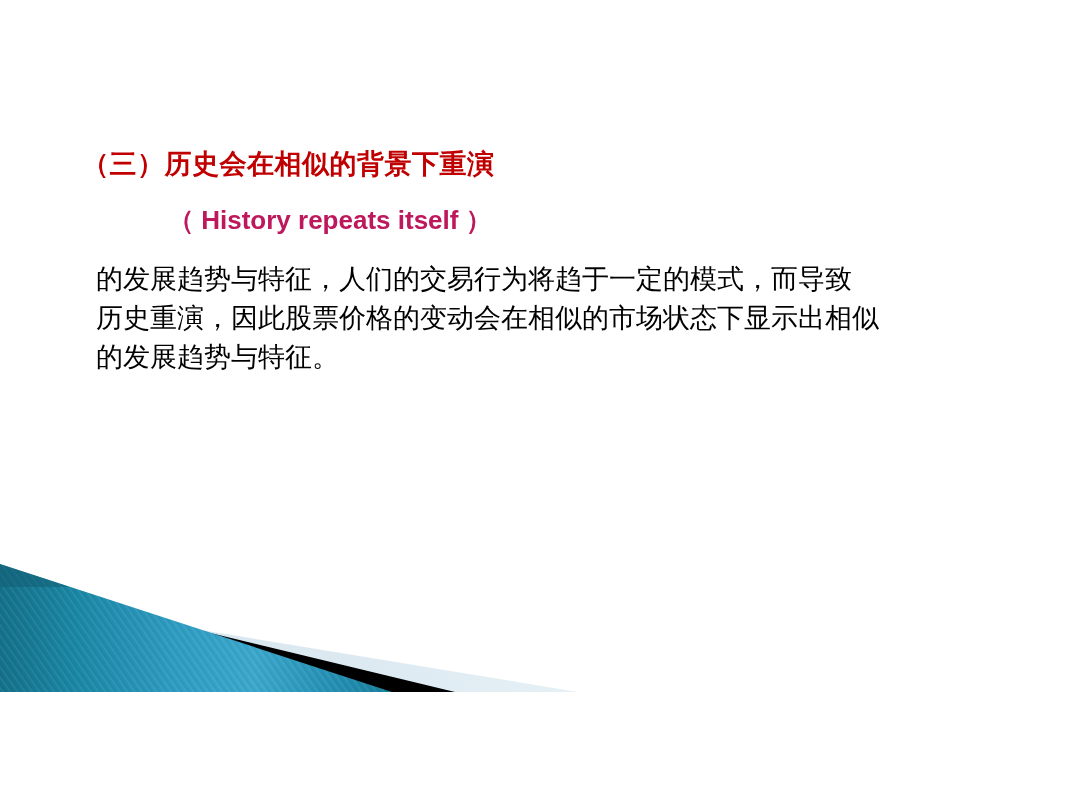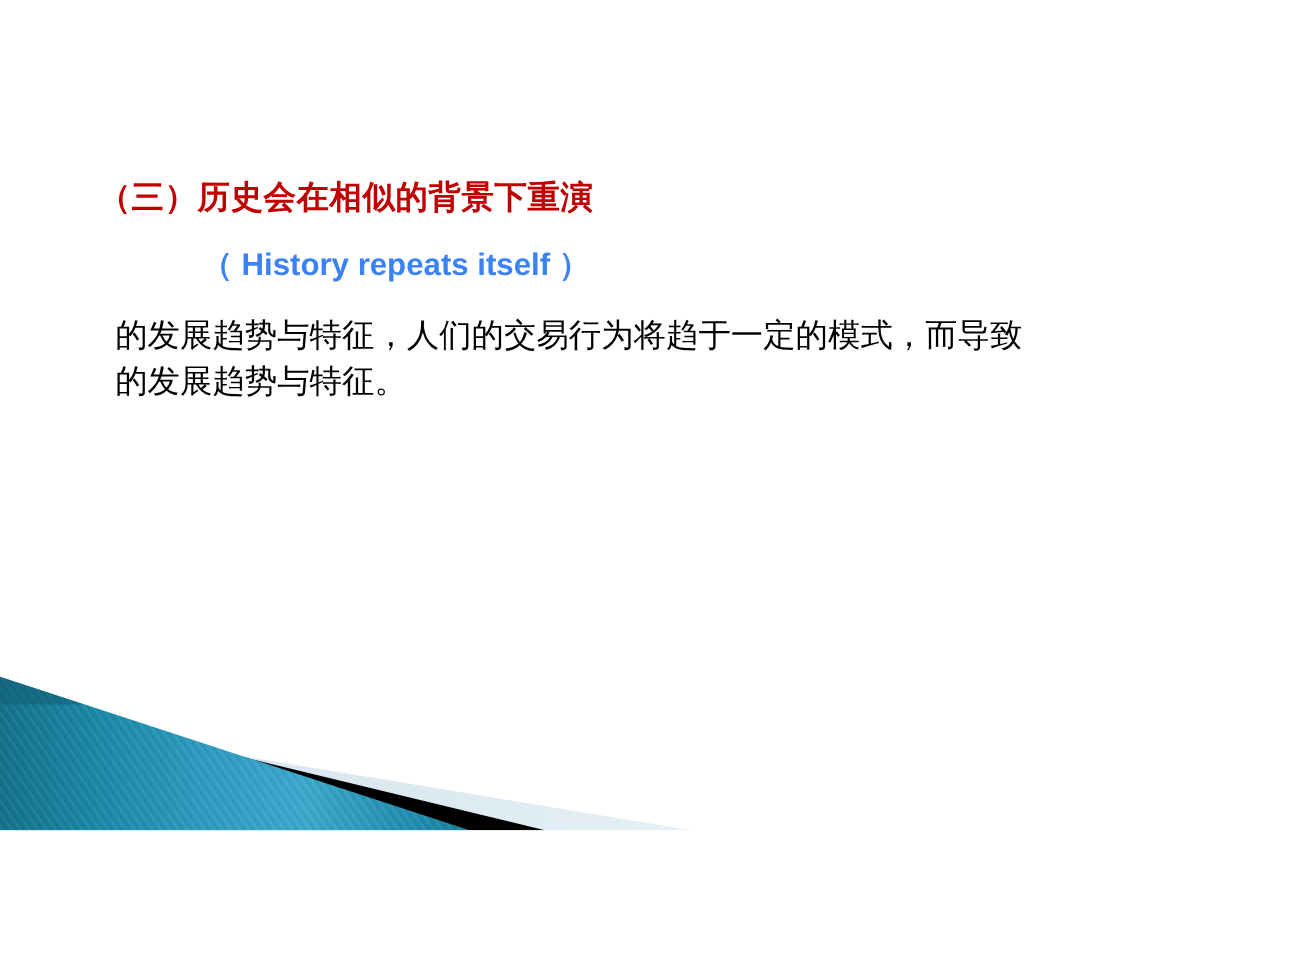--- a/index.html
+++ b/index.html
@@ -41,21 +41,21 @@
     line-height: 1.15;
   }
 
   .slide-subtitle {
     position: absolute;
     left: 168px;
     top: 206px;
     font-family: "Liberation Sans", "DejaVu Sans", sans-serif;
     font-size: 26px;
     font-weight: bold;
-    color: #3b82f6;
+    color: #be185d;
     white-space: nowrap;
     line-height: 1.15;
   }
 
   .body-text {
     position: absolute;
     left: 96px;
     top: 260px;
     width: 890px;
     font-family: "Liberation Serif", "DejaVu Serif", serif;
@@ -92,20 +92,21 @@
 <div id="slide">
 
   <div id="content">
 
     <div class="slide-title">（三）历史会在相似的背景下重演</div>
 
     <div class="slide-subtitle">（ History repeats itself ）</div>
 
     <div class="body-text">
       <span class="body-line">的发展趋势与特征，人们的交易行为将趋于一定的模式，而导致</span>
+      <span class="body-line">历史重演，因此股票价格的变动会在相似的市场状态下显示出相似</span>
       <span class="body-line indent-none">的发展趋势与特征。</span>
     </div>
 
   </div>
 
   <div id="decoration">
     <svg viewBox="0 0 1080 150" preserveAspectRatio="none" xmlns="http://www.w3.org/2000/svg">
       <defs>
         <linearGradient id="tealGrad" x1="0" y1="0" x2="1" y2="0">
           <stop offset="0" stop-color="#147089"></stop>

